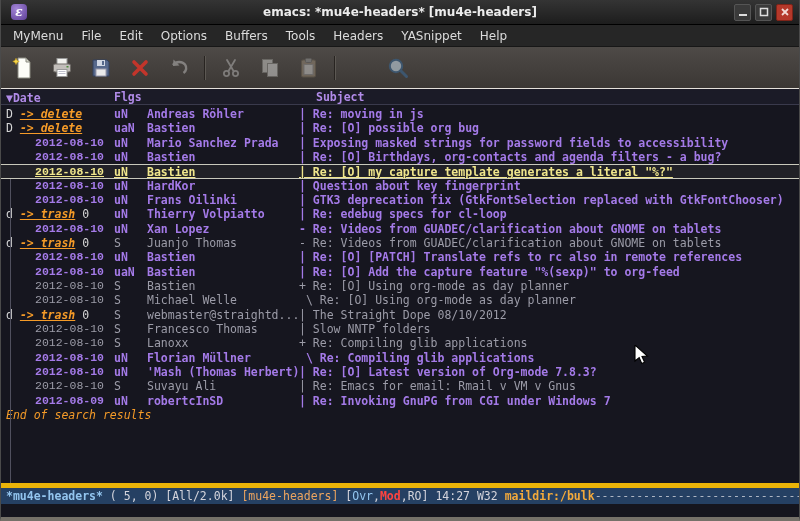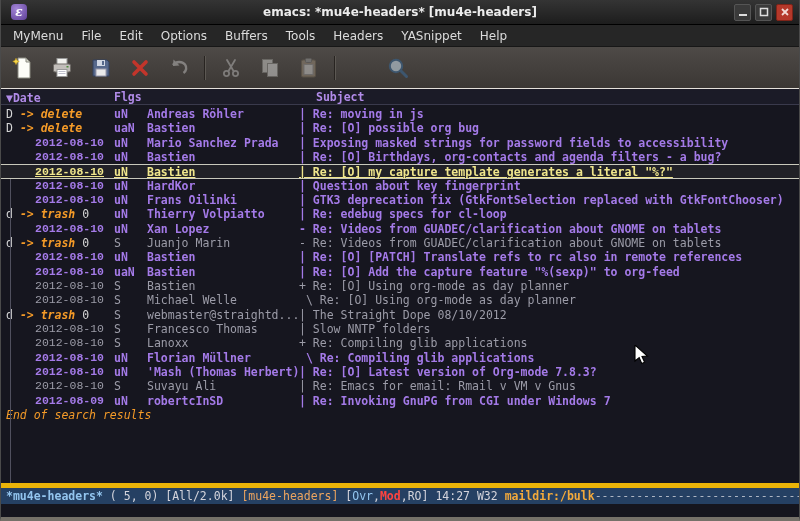--- a/index.html
+++ b/index.html
@@ -73,21 +73,21 @@
   .f-from{left:146px;width:151px;overflow:hidden;}
   .f-subj{left:298px;right:0;overflow:hidden;}
   .row.unread{color:#a47ae8;font-weight:bold;}
   .row.read{color:#9c9ca8;font-weight:normal;}
   .row.current{
     color:#f0e68c;font-weight:bold;background:rgba(255,255,190,.05);
     border-top:1px solid #c9c9bc;border-bottom:1px solid #c9c9bc;
   }
   .row.current span{text-decoration:underline;}
   .mk{color:#d6d6d6;font-weight:normal;position:static !important;}
-  .ma{color:#f59b28;font-style:italic;font-weight:bold;position:static !important;}
+  .ma{color:#f59b28;font-style:italic;font-weight:bold;position:static !important;text-decoration:underline;}
   .row.eom{color:#f59b28;font-style:italic;font-weight:normal;}
   .vline{position:absolute;left:9px;top:74px;bottom:0;width:1px;background:#50505e;}
   
   .modeline{
     height:16px;flex:0 0 16px;background:#254063;border-top:5px solid #eab308;
     font:11.5px "DejaVu Sans Mono",monospace;color:#d4d4dc;
     display:flex;align-items:center;padding-left:5px;white-space:pre;overflow:hidden;
   }
   .ml-buffer{color:#93c5ef;font-weight:bold;}
   .ml-mode{color:#eda55f;}
@@ -217,21 +217,21 @@
     <div>
         <div class="row unread"><span class="f-mark"><span class="mk">D</span> <span class="ma">-&gt; delete</span></span><span class="f-flags">uN</span><span class="f-from">Andreas Röhler</span><span class="f-subj">| Re: moving in js</span></div>
         <div class="row unread"><span class="f-mark"><span class="mk">D</span> <span class="ma">-&gt; delete</span></span><span class="f-flags">uaN</span><span class="f-from">Bastien</span><span class="f-subj">| Re: [O] possible org bug</span></div>
         <div class="row unread"><span class="f-date">2012-08-10</span><span class="f-flags">uN</span><span class="f-from">Mario Sanchez Prada</span><span class="f-subj">| Exposing masked strings for password fields to accessibility</span></div>
         <div class="row unread"><span class="f-date">2012-08-10</span><span class="f-flags">uN</span><span class="f-from">Bastien</span><span class="f-subj">| Re: [O] Birthdays, org-contacts and agenda filters - a bug?</span></div>
         <div class="row current"><span class="f-date">2012-08-10</span><span class="f-flags">uN</span><span class="f-from">Bastien</span><span class="f-subj">| Re: [O] my capture template generates a literal "%?"</span></div>
         <div class="row unread"><span class="f-date">2012-08-10</span><span class="f-flags">uN</span><span class="f-from">HardKor</span><span class="f-subj">| Question about key fingerprint</span></div>
         <div class="row unread"><span class="f-date">2012-08-10</span><span class="f-flags">uN</span><span class="f-from">Frans Oilinki</span><span class="f-subj">| GTK3 deprecation fix (GtkFontSelection replaced with GtkFontChooser)</span></div>
         <div class="row unread"><span class="f-mark"><span class="mk">d</span> <span class="ma">-&gt; trash</span> <span class="mk">0</span></span><span class="f-flags">uN</span><span class="f-from">Thierry Volpiatto</span><span class="f-subj">| Re: edebug specs for cl-loop</span></div>
         <div class="row unread"><span class="f-date">2012-08-10</span><span class="f-flags">uN</span><span class="f-from">Xan Lopez</span><span class="f-subj">- Re: Videos from GUADEC/clarification about GNOME on tablets</span></div>
-        <div class="row read"><span class="f-mark"><span class="mk">d</span> <span class="ma">-&gt; trash</span> <span class="mk">0</span></span><span class="f-flags">S</span><span class="f-from">Juanjo Marin</span><span class="f-subj">- Re: Videos from GUADEC/clarification about GNOME on tablets</span></div>
+        <div class="row read"><span class="f-mark"><span class="mk">d</span> <span class="ma">-&gt; trash</span> <span class="mk">0</span></span><span class="f-flags">S</span><span class="f-from">Juanjo Thomas</span><span class="f-subj">- Re: Videos from GUADEC/clarification about GNOME on tablets</span></div>
         <div class="row unread"><span class="f-date">2012-08-10</span><span class="f-flags">uN</span><span class="f-from">Bastien</span><span class="f-subj">| Re: [O] [PATCH] Translate refs to rc also in remote references</span></div>
         <div class="row unread"><span class="f-date">2012-08-10</span><span class="f-flags">uaN</span><span class="f-from">Bastien</span><span class="f-subj">| Re: [O] Add the capture feature "%(sexp)" to org-feed</span></div>
         <div class="row read"><span class="f-date">2012-08-10</span><span class="f-flags">S</span><span class="f-from">Bastien</span><span class="f-subj">+ Re: [O] Using org-mode as day planner</span></div>
         <div class="row read"><span class="f-date">2012-08-10</span><span class="f-flags">S</span><span class="f-from">Michael Welle</span><span class="f-subj"> \ Re: [O] Using org-mode as day planner</span></div>
         <div class="row read"><span class="f-mark"><span class="mk">d</span> <span class="ma">-&gt; trash</span> <span class="mk">0</span></span><span class="f-flags">S</span><span class="f-from">webmaster@straightd...</span><span class="f-subj">| The Straight Dope 08/10/2012</span></div>
         <div class="row read"><span class="f-date">2012-08-10</span><span class="f-flags">S</span><span class="f-from">Francesco Thomas</span><span class="f-subj">| Slow NNTP folders</span></div>
         <div class="row read"><span class="f-date">2012-08-10</span><span class="f-flags">S</span><span class="f-from">Lanoxx</span><span class="f-subj">+ Re: Compiling glib applications</span></div>
         <div class="row unread"><span class="f-date">2012-08-10</span><span class="f-flags">uN</span><span class="f-from">Florian Müllner</span><span class="f-subj"> \ Re: Compiling glib applications</span></div>
         <div class="row unread"><span class="f-date">2012-08-10</span><span class="f-flags">uN</span><span class="f-from">'Mash (Thomas Herbert)</span><span class="f-subj">| Re: [O] Latest version of Org-mode 7.8.3?</span></div>
         <div class="row read"><span class="f-date">2012-08-10</span><span class="f-flags">S</span><span class="f-from">Suvayu Ali</span><span class="f-subj">| Re: Emacs for email: Rmail v VM v Gnus</span></div>

